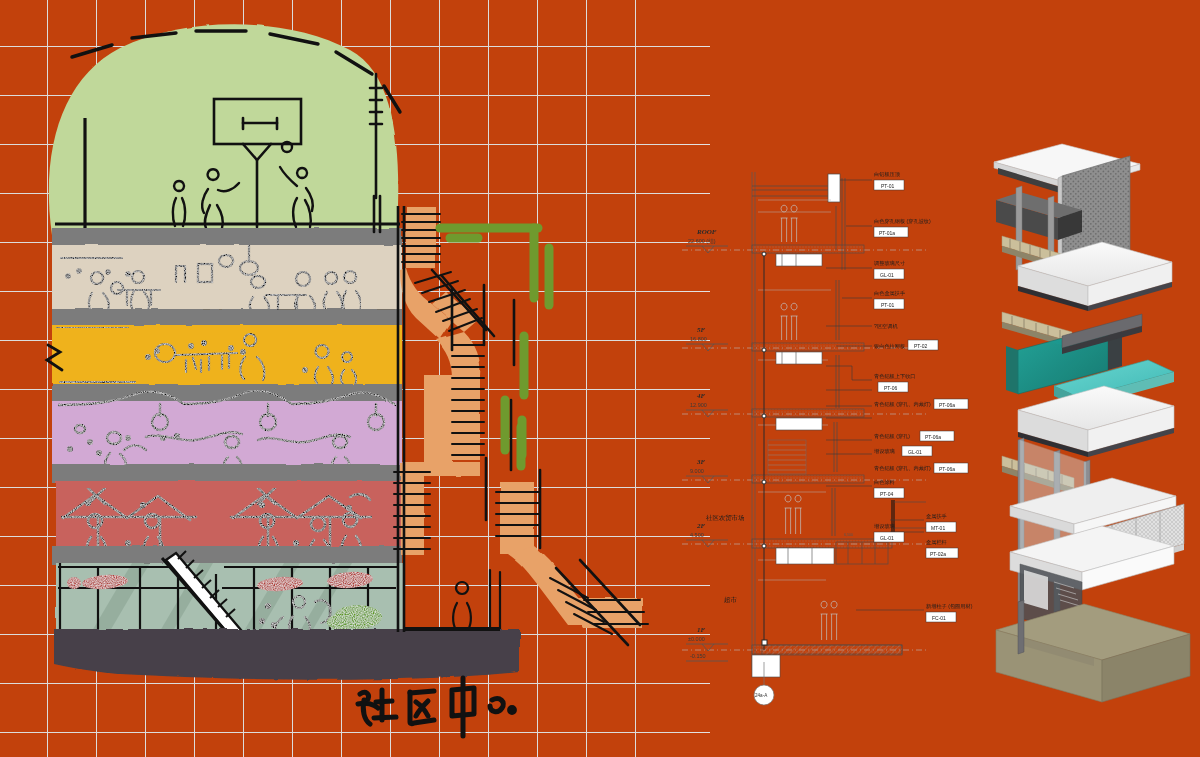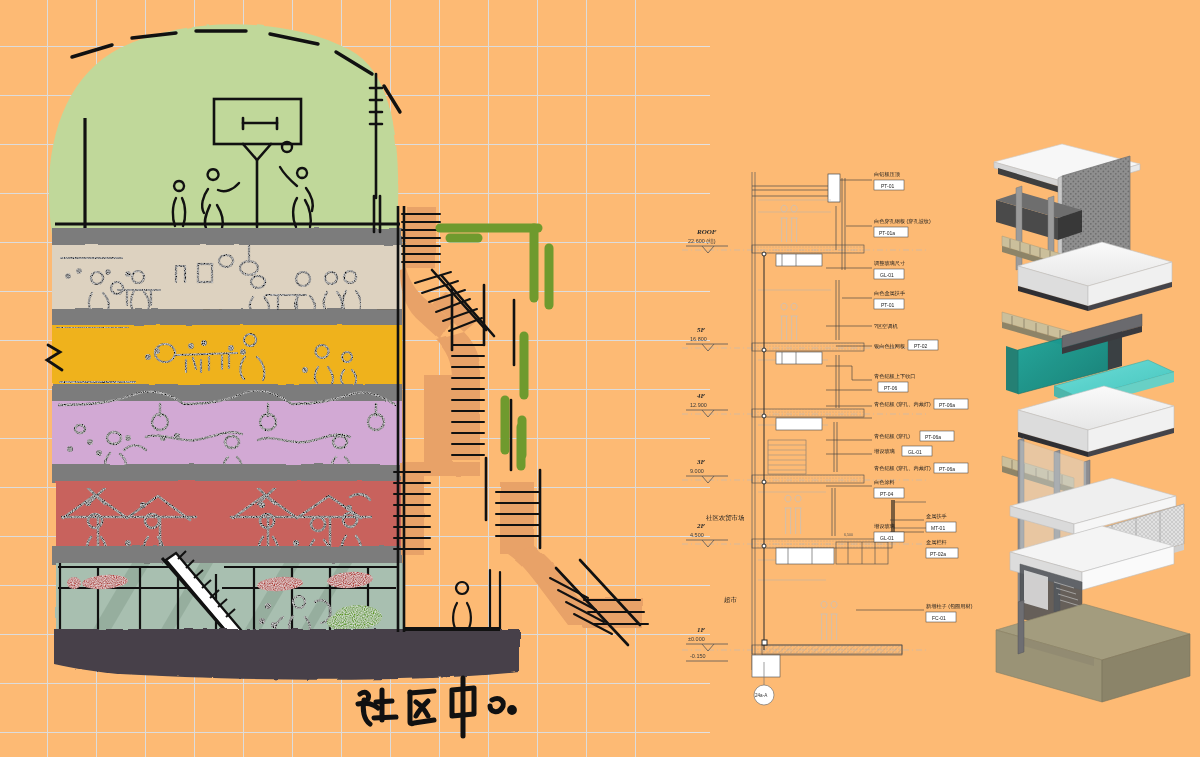--- a/index.html
+++ b/index.html
@@ -1,18 +1,18 @@
 <!DOCTYPE html>
 <html><head>
 <meta charset="utf-8">
 <title>Community Center Architectural Board</title>
 <style>
   html,body{margin:0;padding:0;background:#fff;}
   body{width:1200px;height:757px;overflow:hidden;font-family:"Liberation Sans",sans-serif;}
-  #board{position:relative;width:1200px;height:757px;background:#fdba74;}
+  #board{position:relative;width:1200px;height:757px;background:#c2410c;}
 
   
   #grid-paper{
     position:absolute;left:0;top:0;width:680px;height:757px;
     background-image:
       linear-gradient(to right, #dcdcdc 1px, transparent 1px),
       linear-gradient(to bottom, #dcdcdc 1px, transparent 1px);
     background-size:49px 49px;
     background-position:-2px -3px;
   }

